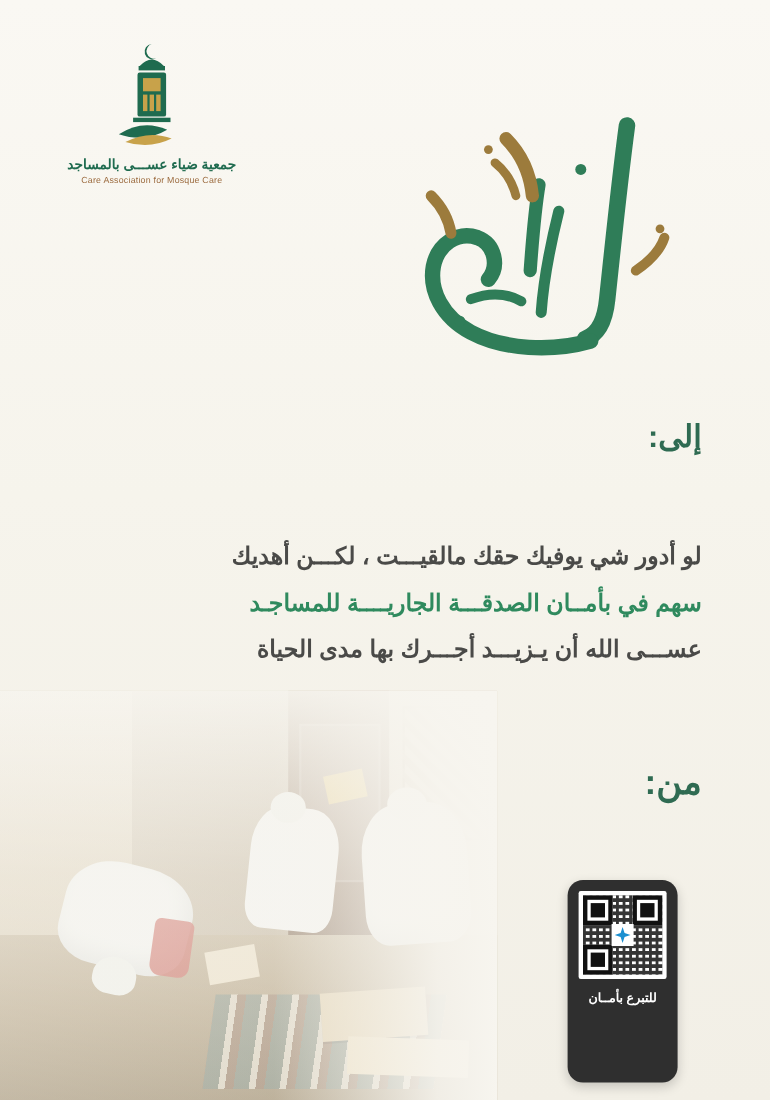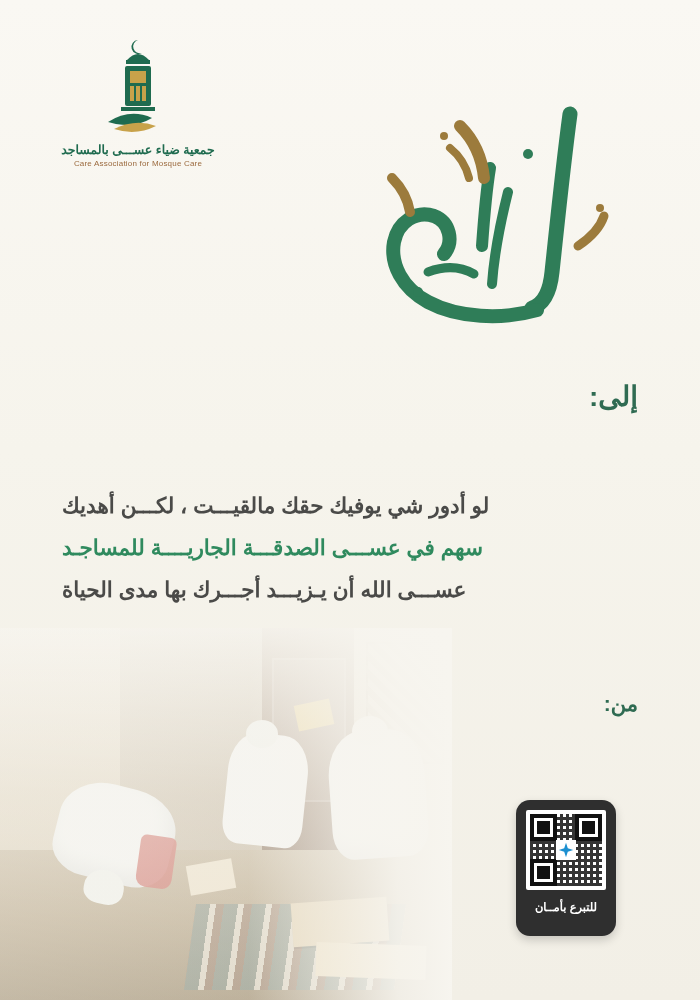--- a/index.html
+++ b/index.html
@@ -233,52 +233,52 @@
     font-weight: bold;
     color: #2f6b52;
     direction: rtl;
   }
 
   .body-text {
     position: absolute;
     right: 62px;
     left: 62px;
     top: 486px;
-    text-align: left;
+    text-align: right;
     direction: rtl;
     line-height: 1.95;
   }
   .body-line {
     font-size: 21.5px;
     font-weight: bold;
     color: #4a4a48;
     letter-spacing: .3px;
     white-space: nowrap;
   }
   .body-line.green {
     color: #2f8a5e;
   }
 
   .label-from {
     position: absolute;
     right: 62px;
     top: 692px;
-    font-size: 21px;
+    font-size: 32px;
     font-weight: bold;
     color: #2f6b52;
     direction: rtl;
   }
 
   
   .qr-card {
     position: absolute;
     right: 84px;
     top: 800px;
     width: 100px;
-    height: 136px;
+    height: 184px;
     background: #2f2f2f;
     border-radius: 14px;
     box-shadow: 0 4px 10px rgba(0,0,0,.18);
     padding: 10px 10px 8px;
     box-sizing: border-box;
     text-align: center;
   }
   .qr-box {
     width: 80px;
     height: 80px;
@@ -413,21 +413,21 @@
         <circle cx="268" cy="112" r="4"></circle>
       </g>
     </svg>
 
   </div>
 
   <div class="label-to">إلى:</div>
 
   <div class="body-text">
     <div class="body-line">لو أدور شي يوفيك حقك مالقيـــت ، لكـــن أهديك</div>
-    <div class="body-line green">سهم في عســـى الصدقـــة الجاريــــة للمساجـد</div>
+    <div class="body-line green">سهم في بأمــان الصدقـــة الجاريــــة للمساجـد</div>
     <div class="body-line">عســـى الله أن يـزيـــد أجـــرك بها مدى الحياة</div>
   </div>
 
   <div class="label-from">من:</div>
 
   <div class="qr-card">
     <div class="qr-box">
       <div class="mods"></div>
       <div class="eye tl">
           <i></i>

